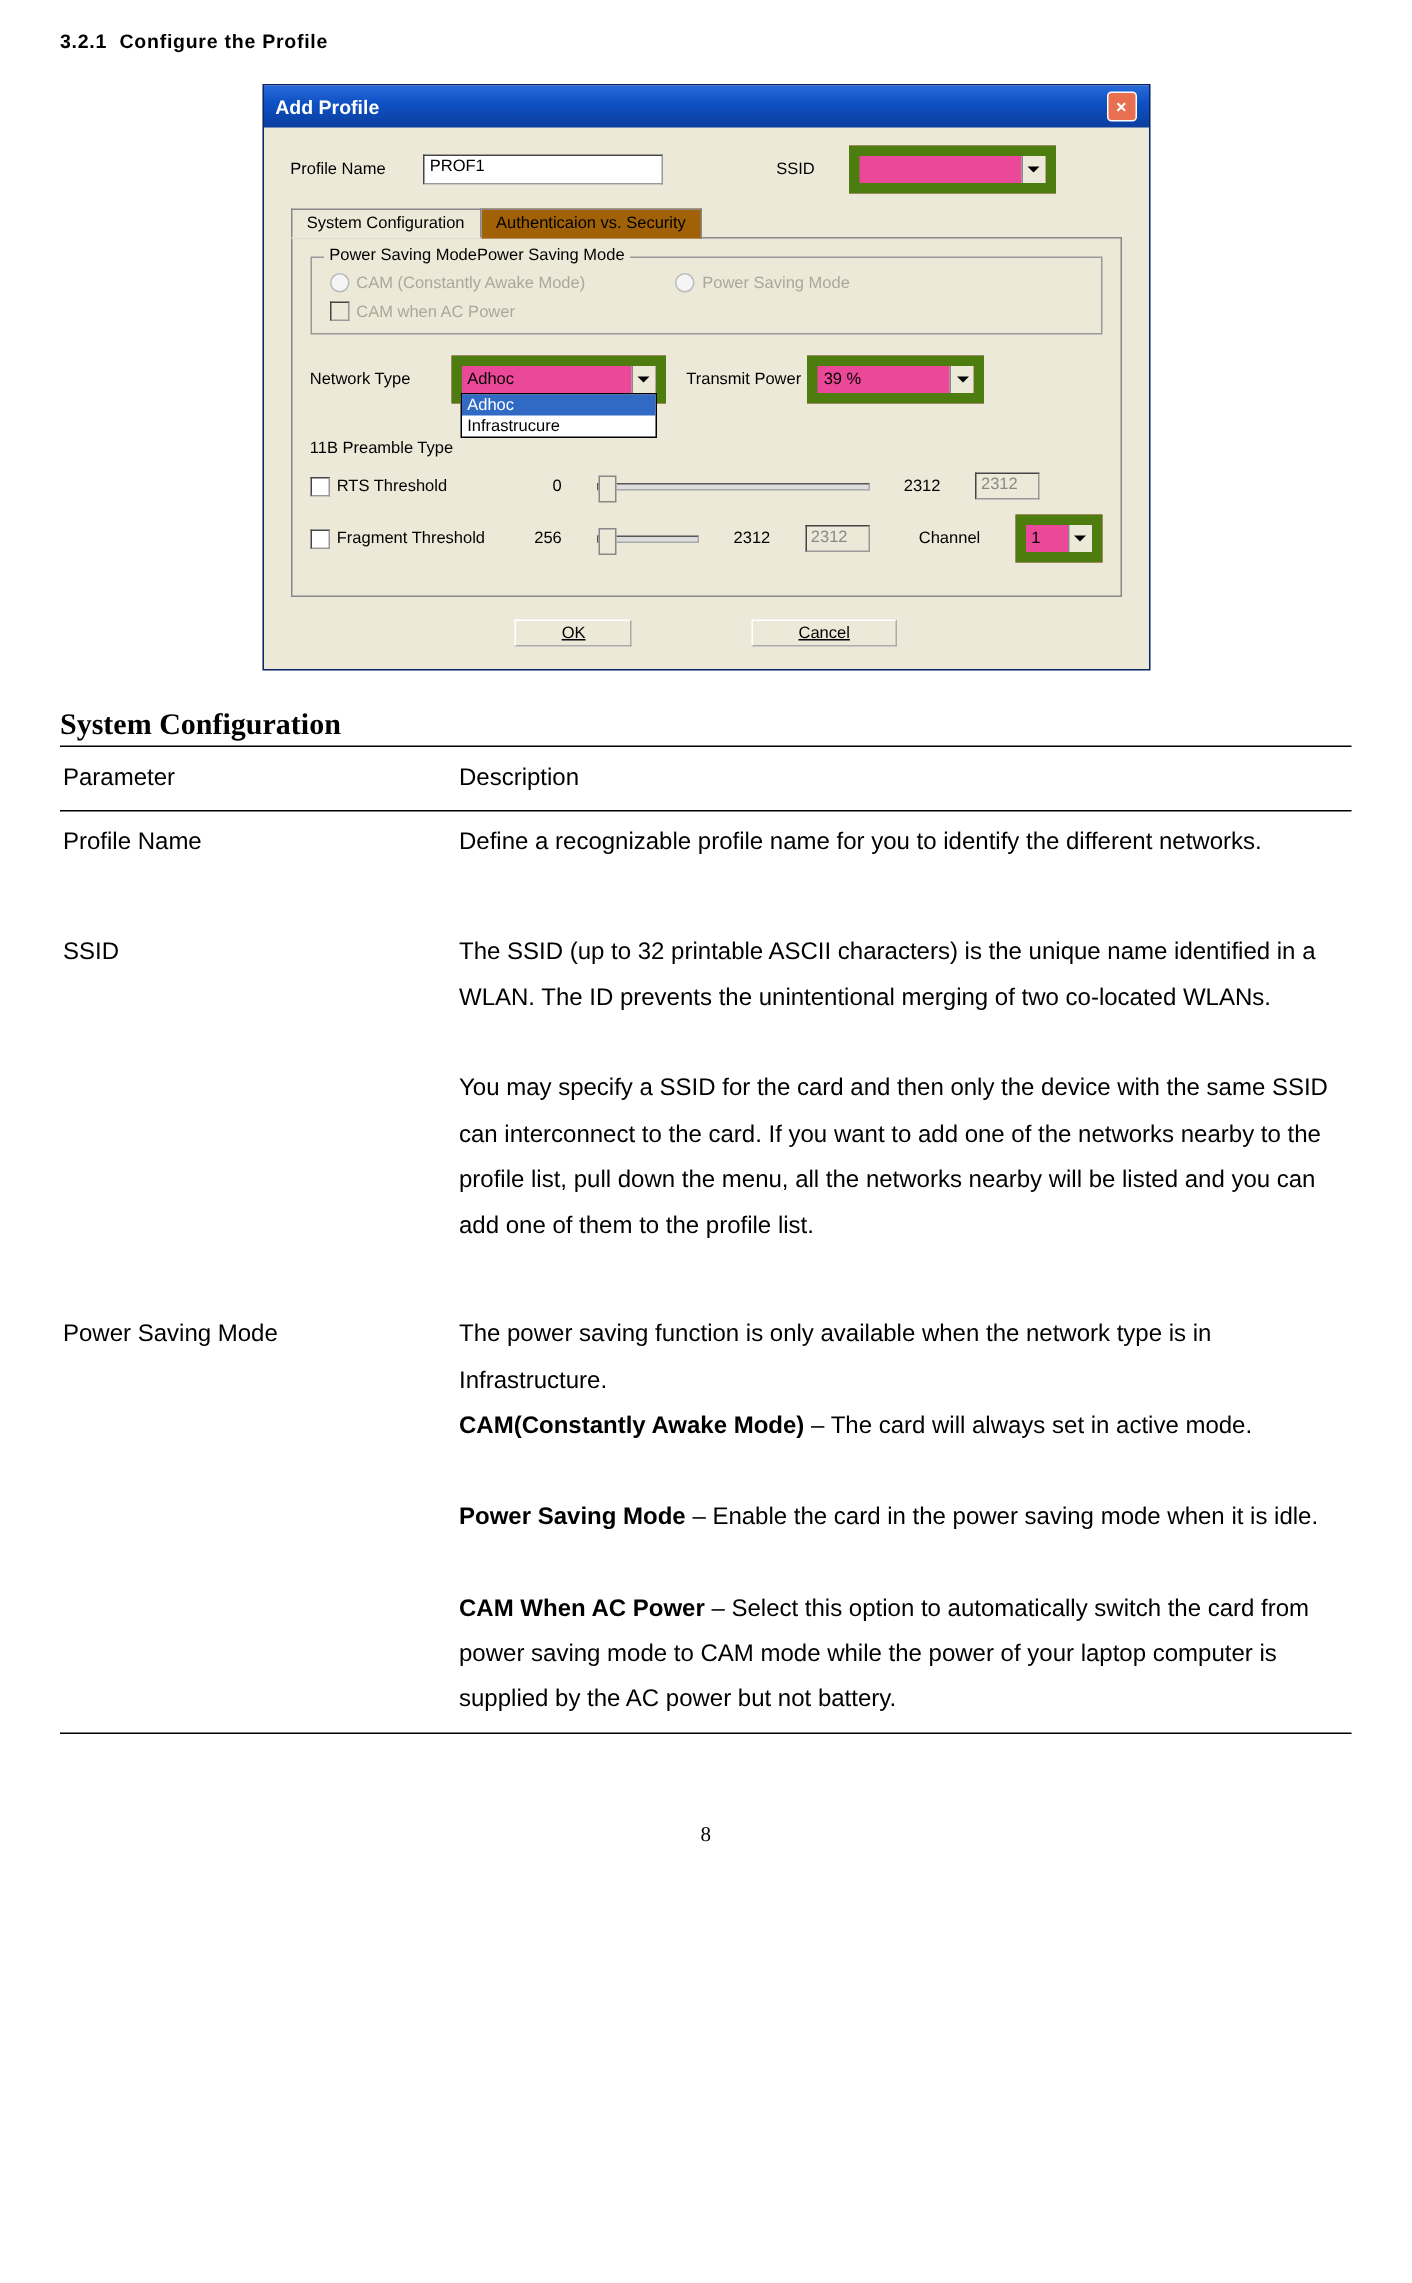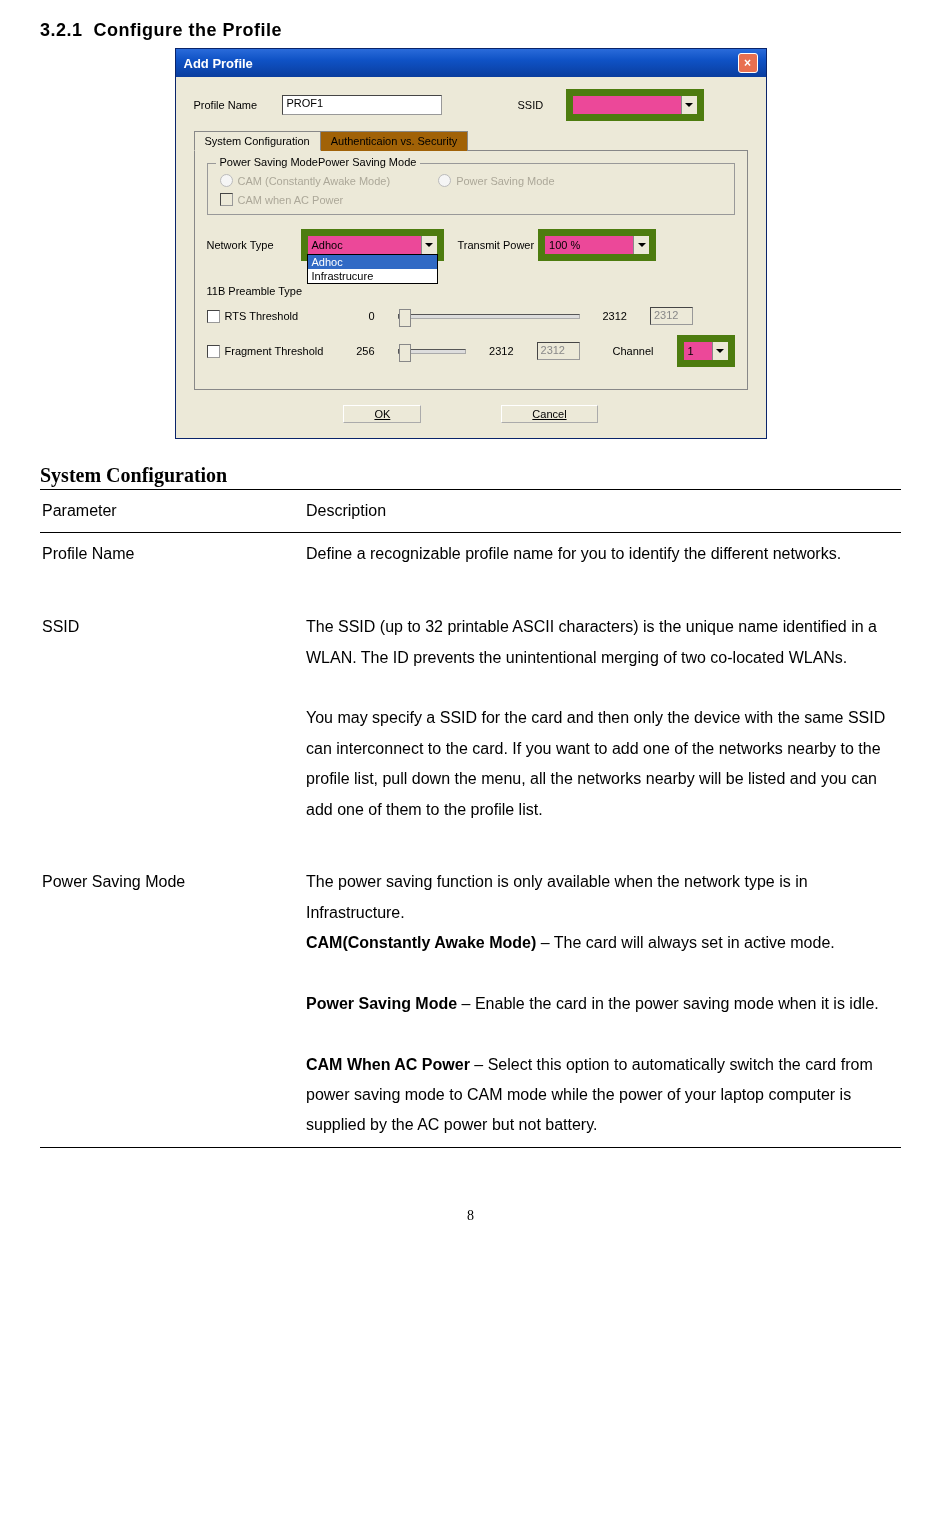--- a/index.html
+++ b/index.html
@@ -5,23 +5,23 @@
     body {
       font-family: Arial, sans-serif;
       margin: 0;
       padding: 20px 40px;
       background: white;
       color: black;
       width: 861px;
     }
     .section-title {
       font-weight: bold;
-      font-size: 18px;
+      font-size: 13px;
       letter-spacing: 0.5px;
-      margin-bottom: 7px;
+      margin-bottom: 21px;
     }
     .dialog-container {
       display: flex;
       justify-content: center;
       margin-bottom: 25px;
     }
     .dialog {
       width: 590px;
       background: #ece9d8;
       border: 1px solid #0a246a;
@@ -107,21 +107,21 @@
     .groupbox-title {
       position: absolute;
       top: -8px;
       left: 8px;
       background: #ece9d8;
       padding: 0 4px;
       font-size: 11px;
     }
     .radio-row {
       display: flex;
-      gap: 48px;
+      gap: 60px;
       margin-bottom: 6px;
       color: #ACA899;
     }
     .radio-label, .check-label {
       display: flex;
       align-items: center;
       gap: 5px;
       font-size: 11px;
     }
     .fake-radio {
@@ -322,21 +322,21 @@
           <div class="select-box" style="width:125px">
             <span>Adhoc</span>
             <div class="select-arrow"></div>
             <div class="dropdown-open">
               <div class="dropdown-item selected">Adhoc</div>
               <div class="dropdown-item">Infrastrucure</div>
             </div>
           </div>
           <span class="label" style="margin-left:10px">Transmit Power</span>
           <div class="select-box" style="width:100px">
-            <span>100 %</span>
+            <span>39 %</span>
             <div class="select-arrow"></div>
           </div>
         </div>
 
         <div class="form-row" style="margin-top:24px">
           <span class="label" style="width:100px">11B Preamble Type</span>
         </div>
 
         <div class="slider-row">
           <div class="check-label" style="width:120px">

